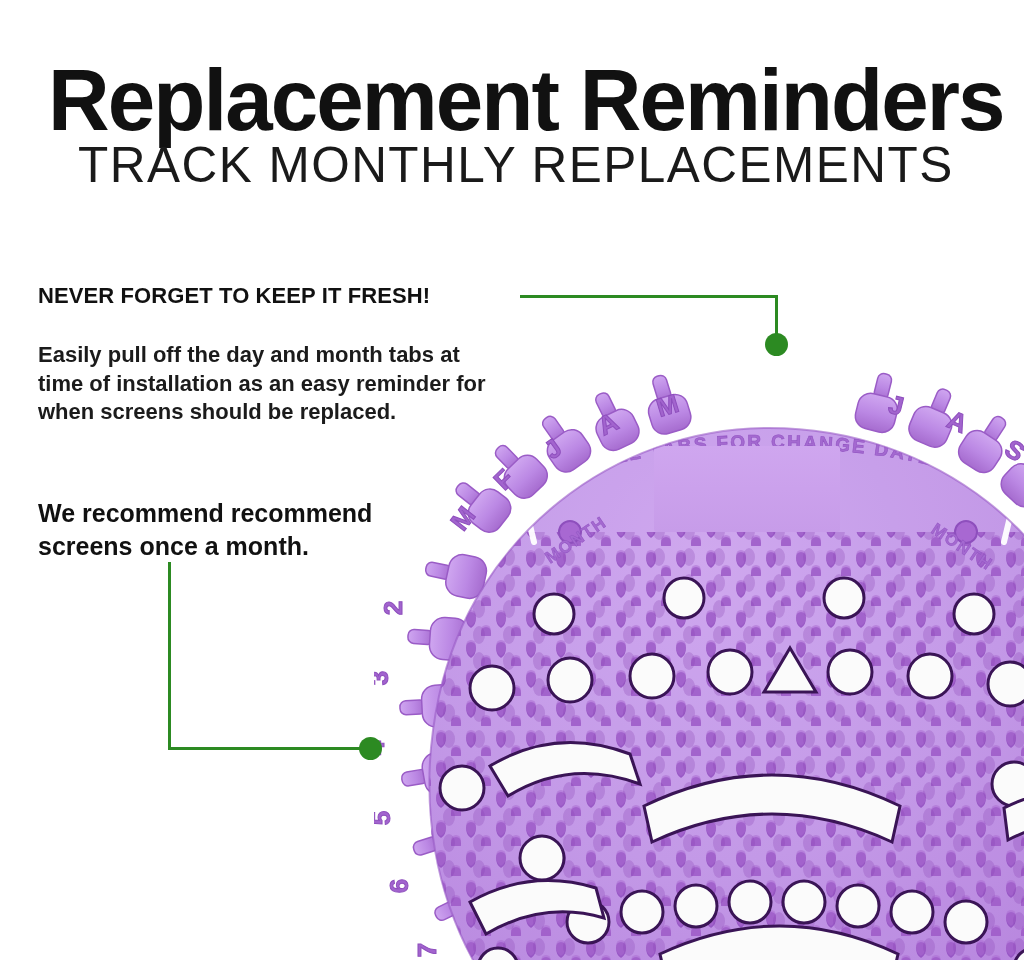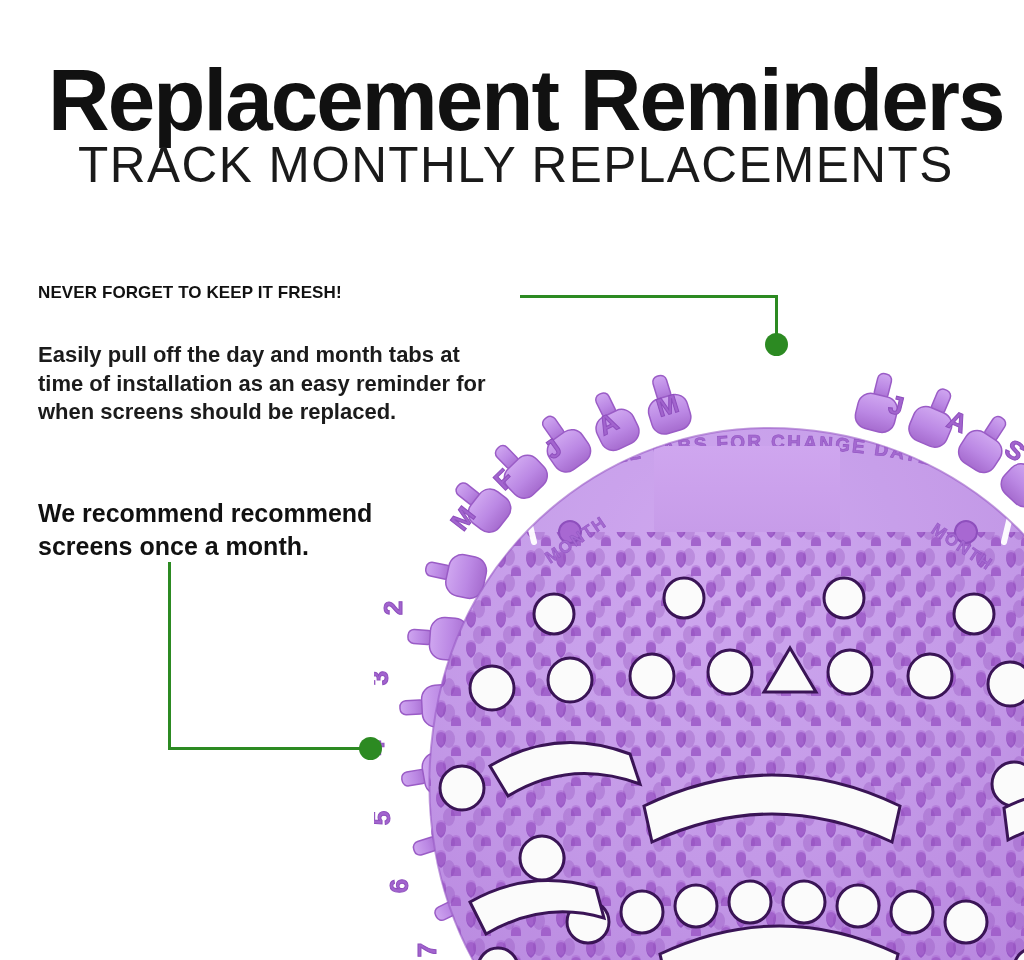--- a/index.html
+++ b/index.html
@@ -20,21 +20,21 @@
   .subtitle{
     position:absolute;left:78px;top:140px;width:940px;
     font-size:50px;line-height:1.0;font-weight:normal;color:#1a1a1a;
     letter-spacing:1.5px;white-space:nowrap;
     transform:scaleX(0.99);transform-origin:left top;
   }
 
   
   .kicker{
     position:absolute;left:38px;top:283px;
-    font-size:17px;font-weight:bold;color:#111111;letter-spacing:0.1px;
+    font-size:22px;font-weight:bold;color:#111111;letter-spacing:0.1px;
     white-space:nowrap;
   }
   .body-copy{
     position:absolute;left:38px;top:341px;width:452px;
     font-size:22px;line-height:1.30;color:#1b1b1b;font-weight:bold;
   }
   .recommend{
     position:absolute;left:38px;top:497px;width:400px;
     font-size:25px;line-height:1.30;color:#111111;font-weight:bold;
   }

